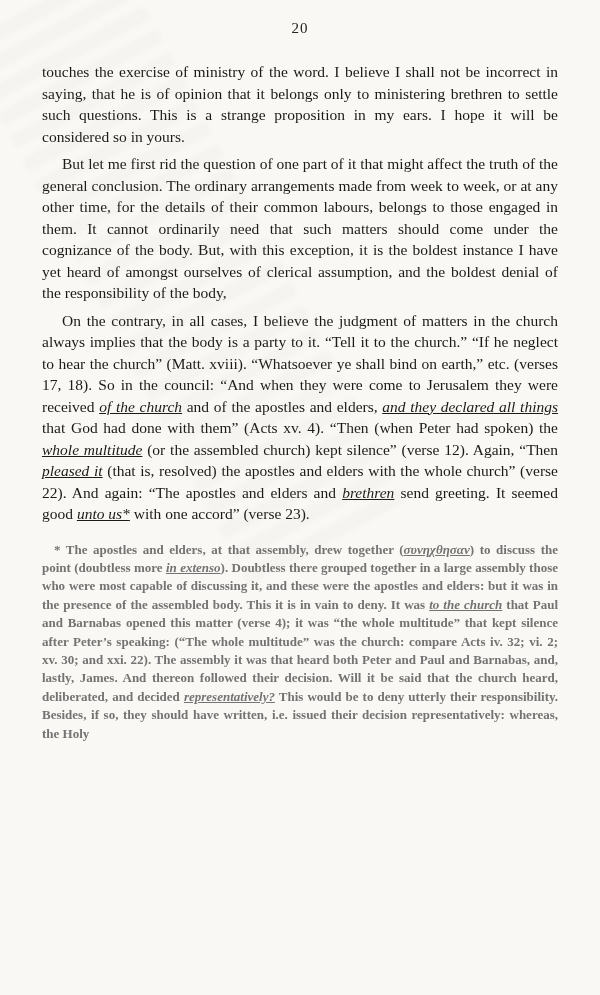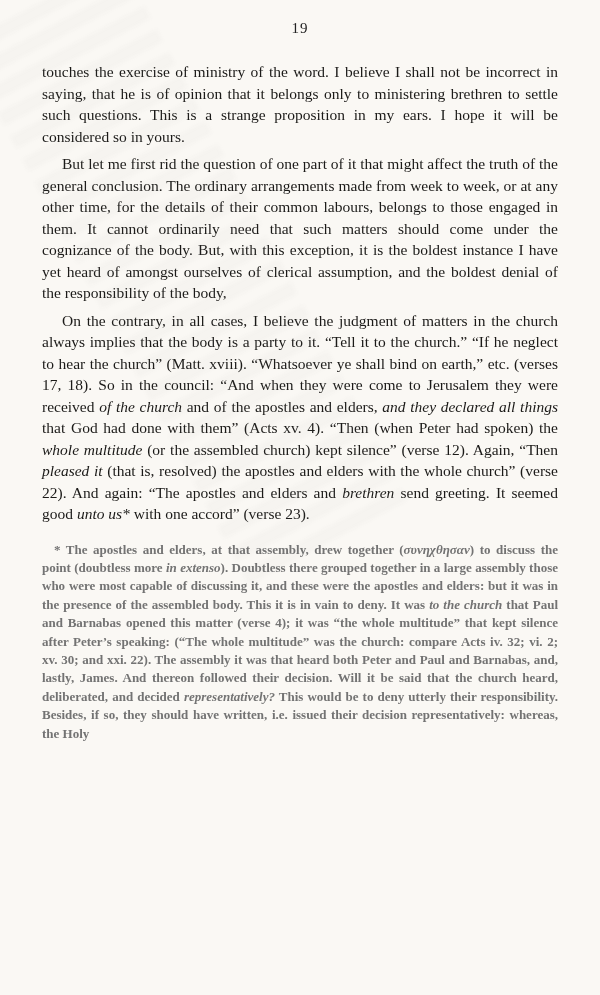--- a/index.html
+++ b/index.html
@@ -46,20 +46,21 @@
     font-size: 13px;
     line-height: 18.4px;
     text-align: justify;
     text-indent: 12px;
     color: #737373;
     font-weight: 600;
   }
   .italic {
     font-style: italic;
     font-weight: inherit;
+    text-decoration: underline;
   }
   
   .watermark {
     position: absolute;
     left: 120px;
     top: -40px;
     width: 620px;
     height: 180px;
     transform: rotate(62deg);
     transform-origin: left top;
@@ -72,21 +73,21 @@
     opacity: 0.45;
     pointer-events: none;
   }
 </style>
 </head>
 <body>
 
 <div class="page">
   <div class="watermark"></div>
 
-  <div class="page-number">19</div>
+  <div class="page-number">20</div>
 
   <div class="text-block">
     <p class="para no-indent"><span>touches the exercise of ministry of the word.  I believe I shall not be incorrect in saying, that he is of opinion that it belongs only to ministering brethren to settle such questions. This is a strange proposition in my ears.  I hope it will be considered so in yours.</span></p>
     <p class="para"><span>But let me first rid the question of one part of it that might affect the truth of the general conclusion.  The ordinary arrangements made from week to week, or at any other time, for the details of their common labours, belongs to those engaged in them.  It cannot ordinarily need that such matters should come under the cognizance of the body. But, with this exception, it is the boldest instance I have yet heard of amongst ourselves of clerical assumption, and the boldest denial of the responsibility of the body,</span></p>
     <p class="para"><span>On the contrary, in all cases, I believe the judgment of matters in the church always implies that the body is a party to it.  “Tell it to the church.”  “If he neglect to hear the church” (Matt. xviii).  “Whatsoever ye shall bind on earth,” etc. (verses 17, 18).  So in the council: “And when they were come to Jerusalem they were received </span><span class="italic">of the church</span><span> and of the apostles and elders, </span><span class="italic">and they declared all things</span><span> that God had done with them” (Acts xv. 4).  “Then (when Peter had spoken) the </span><span class="italic">whole multitude</span><span> (or the assembled church) kept silence” (verse 12).  Again, “Then </span><span class="italic">pleased it</span><span> (that is, resolved) the apostles and elders with the whole church” (verse 22).  And again: “The apostles and elders and </span><span class="italic">brethren</span><span> send greeting.  It seemed good </span><span class="italic">unto us*</span><span> with one accord” (verse 23).</span></p>
   </div>
 
   <div class="footnote"><span>* The apostles and elders, at that assembly, drew together (</span><span class="italic">συνηχθησαν</span><span>) to discuss the point (doubtless more </span><span class="italic">in extenso</span><span>).  Doubtless there grouped together in a large assembly those who were most capable of discussing it, and these were the apostles and elders: but it was in the presence of the assembled body.  This it is in vain to deny.  It was </span><span class="italic">to the church</span><span> that Paul and Barnabas opened this matter (verse 4); it was “the whole multitude” that kept silence after Peter’s speaking: (“The whole multitude” was the church: compare Acts iv. 32; vi. 2; xv. 30; and xxi. 22).  The assembly it was that heard both Peter and Paul and Barnabas, and, lastly, James. And thereon followed their decision.  Will it be said that the church heard, deliberated, and decided </span><span class="italic">representatively?</span><span>  This would be to deny utterly their responsibility.  Besides, if so, they should have written, i.e. issued their decision representatively: whereas, the Holy</span></div>
 </div>
 

